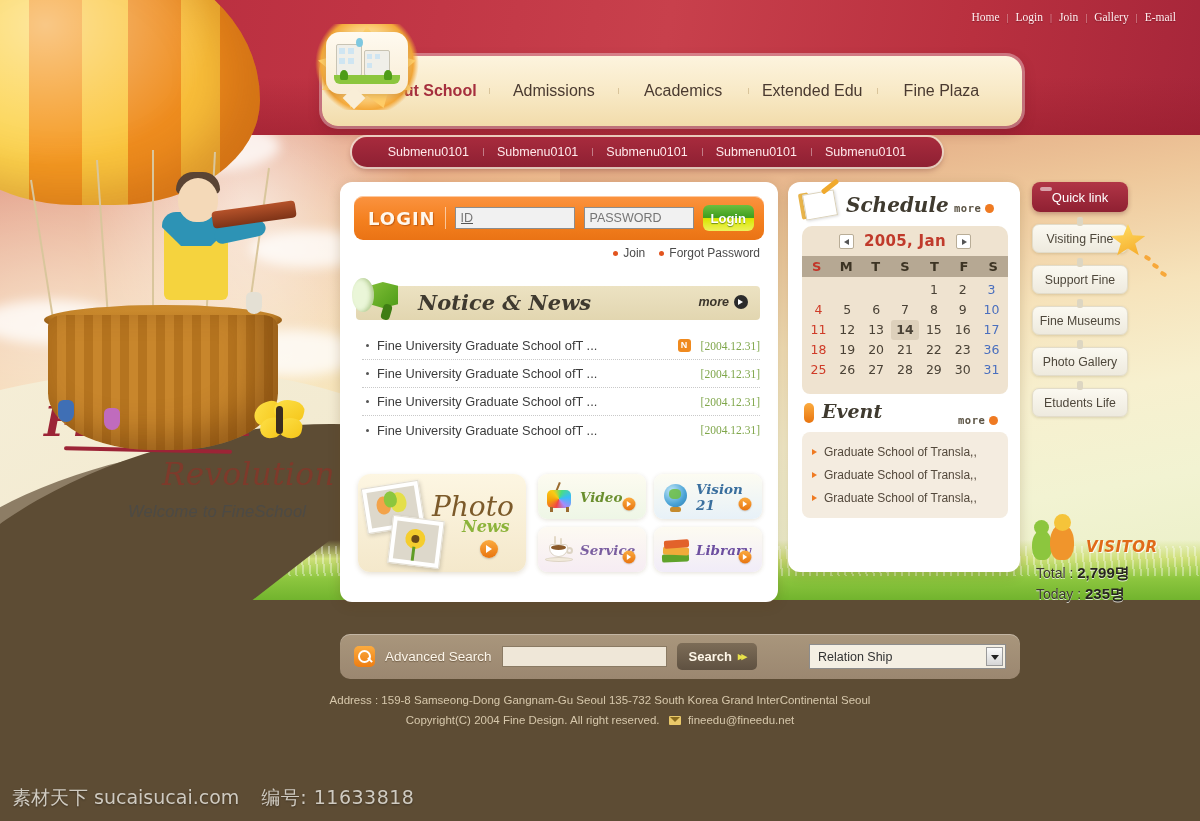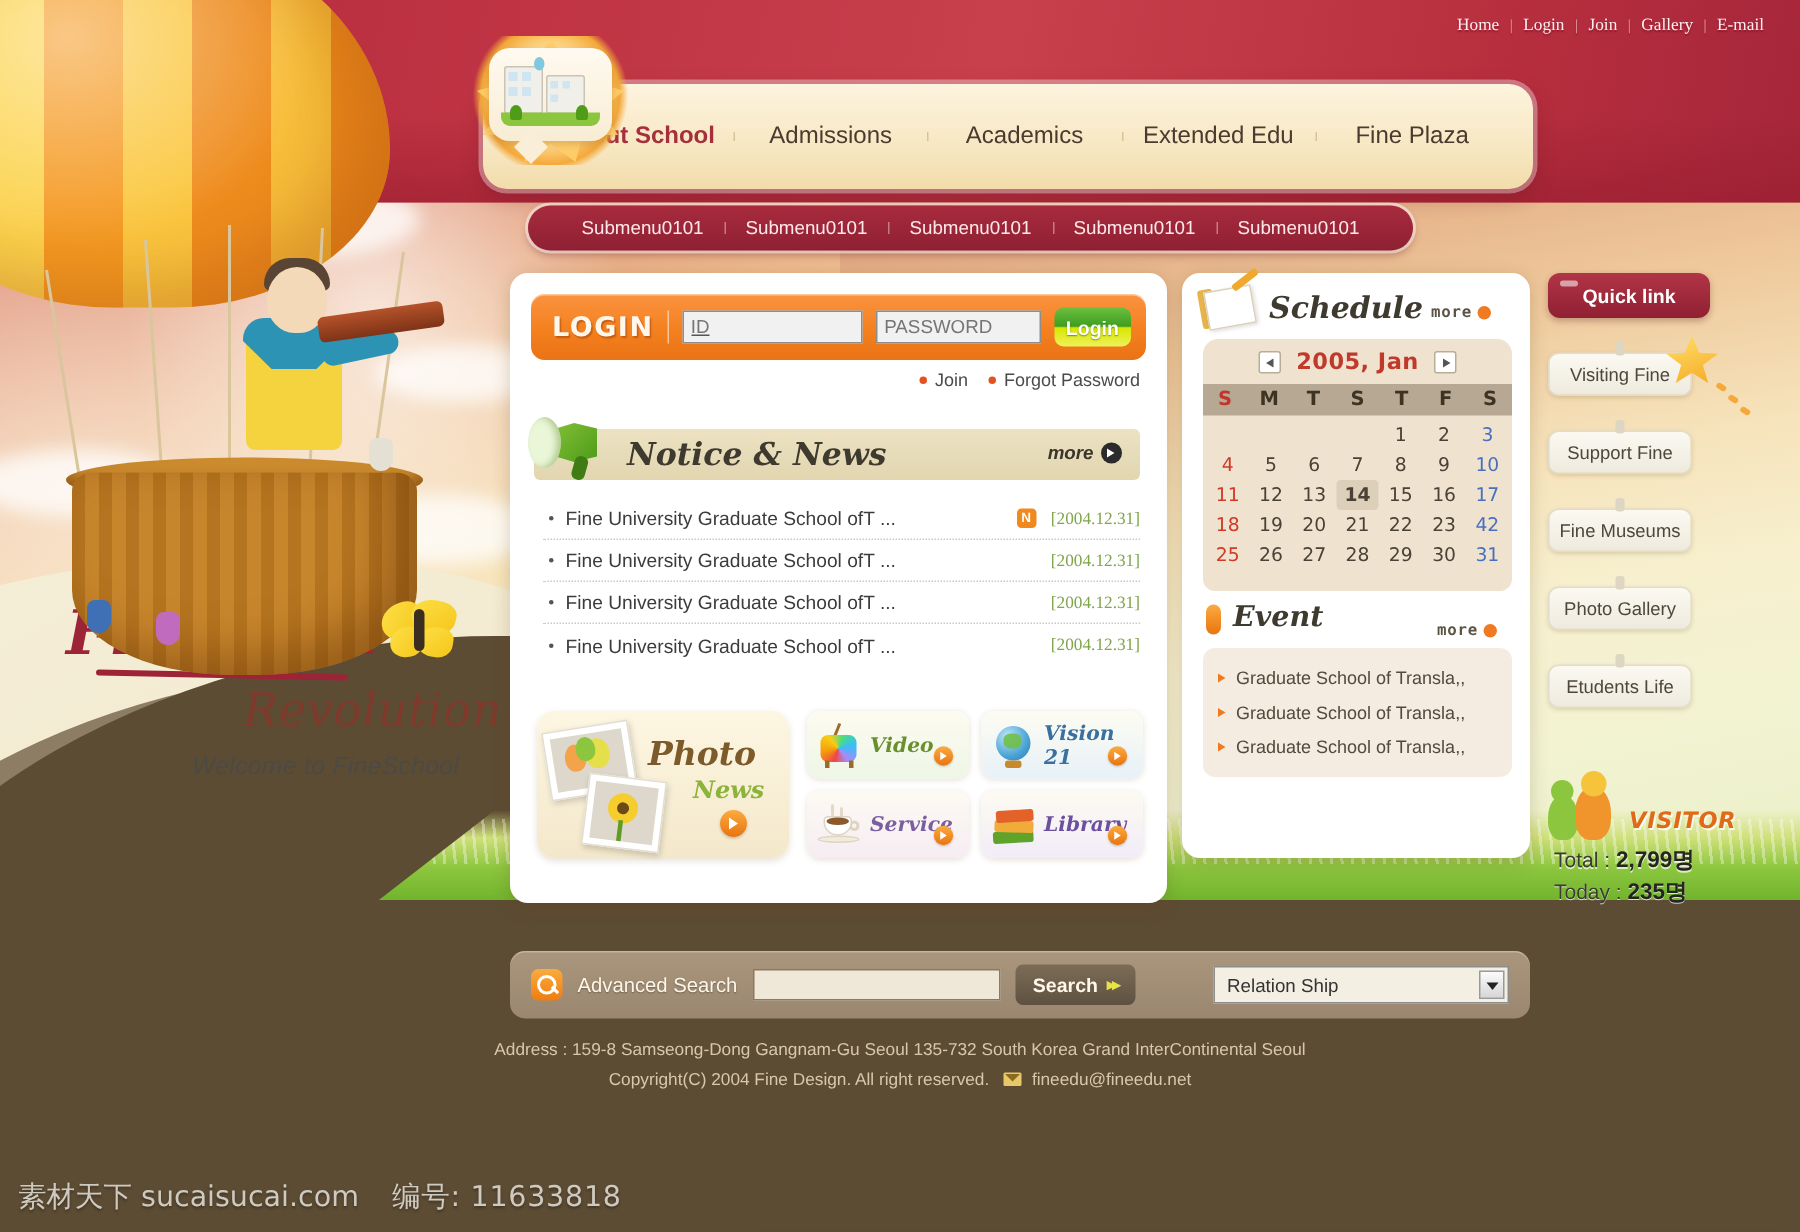--- a/index.html
+++ b/index.html
@@ -276,22 +276,22 @@
   }
   .n-date{ color:#7fa64a; font-size:11.5px; margin-left:10px; flex:none;font-family:Liberation Serif, serif; }
 
   
   .photo-news{
     position:absolute; left:18px; top:292px; width:168px; height:98px; cursor:pointer;
     background: linear-gradient(180deg,#fdf6e2,#f4e8cb);
     border-radius:12px; box-shadow:0 2px 5px rgba(120,90,30,.18);
   }
   .pn-photo{ position:absolute; background:#fff; border:1px solid #e2ddd0; box-shadow:1px 2px 4px rgba(0,0,0,.18); }
-  .pn-title{ position:absolute; left:74px; top:16px; font-family:"DejaVu Serif",serif; font-size:22px;
-    font-weight:700; color:#7c5a2a; font-style:italic;}
+  .pn-title{ position:absolute; left:74px; top:16px; font-family:"DejaVu Serif",serif; font-size:28px;
+    font-weight:400; color:#7c5a2a; font-style:italic;}
   .pn-sub{ position:absolute; left:104px; top:43px; font-family:"DejaVu Serif",serif; font-size:16px;
     font-weight:700; color:#8cb33a; font-style:italic;}
   .arrow-orange{ width:18px;height:18px;border-radius:50%;
     background:linear-gradient(180deg,#fbab3f,#e8740f); position:relative; box-shadow:0 1px 2px rgba(0,0,0,.2);}
   .arrow-orange:after{content:"";position:absolute;left:6px;top:5px;border-left:6px solid #fff;border-top:4px solid transparent;border-bottom:4px solid transparent;}
 
   .tiles{ position:absolute; left:198px; top:292px; width:224px; display:grid;
      grid-template-columns:1fr 1fr; gap:8px; }
   .tile{
     height:45px; border-radius:9px; position:relative; cursor:pointer;
@@ -380,32 +380,32 @@
   }
   .e-row{ display:flex;align-items:center;height:23px;font-size:12px;color:#54493c;cursor:pointer; }
   .e-tri{ width:0;height:0;border-left:5px solid #ef7a22;border-top:3.5px solid transparent;
     border-bottom:3.5px solid transparent;margin-right:7px;flex:none;}
 
   
   .quick{
     position:absolute; left:1032px; top:182px; width:100px; z-index:7;
   }
   .quick-head{
-    width:108px;height:30px;border-radius:8px;
+    width:96px;height:30px;border-radius:8px;
     background:linear-gradient(180deg,#b13546,#8f2032);
     box-shadow:0 2px 5px rgba(80,10,20,.3);
     display:flex;align-items:center;justify-content:center;
-    font-size:13px;font-weight:700;color:#fff; position:relative;
+    font-size:13px;font-weight:400;color:#fff; position:relative;
   }
   .quick-head:before{
     content:"";position:absolute;left:8px;top:5px;width:12px;height:4px;border-radius:3px;
     background:rgba(255,255,255,.55);
   }
   .q-item{
-    width:96px;height:29px;margin-top:23px;border-radius:7px;
+    width:96px;height:29px;margin-top:12px;border-radius:7px;
     background:linear-gradient(180deg,#fbf9f1,#eeeade);
     border:1px solid #e2dcca;
     box-shadow:0 1px 3px rgba(110,90,40,.2);
     display:flex;align-items:center;justify-content:center;
     font-size:12.3px;color:#4e473b;cursor:pointer; position:relative;
   }
   .q-peg{ position:absolute;left:44px;top:-8px;width:6px;height:9px;background:#ddd6c2;border-radius:2px;}
   .qstar{
     position:absolute; left:78px; top:42px; width:36px;height:34px;
     background:linear-gradient(160deg,#ffe066,#f5a623);
@@ -763,21 +763,21 @@
           <div class="today">14</div>
           <div class="">15</div>
           <div class="">16</div>
           <div class="sat">17</div>
           <div class="sun">18</div>
           <div class="">19</div>
           <div class="">20</div>
           <div class="">21</div>
           <div class="">22</div>
           <div class="">23</div>
-          <div class="sat">42</div>
+          <div class="sat">36</div>
           <div class="sun">25</div>
           <div class="">26</div>
           <div class="">27</div>
           <div class="">28</div>
           <div class="">29</div>
           <div class="">30</div>
           <div class="sat">31</div>
         </div>
     </div>
 

